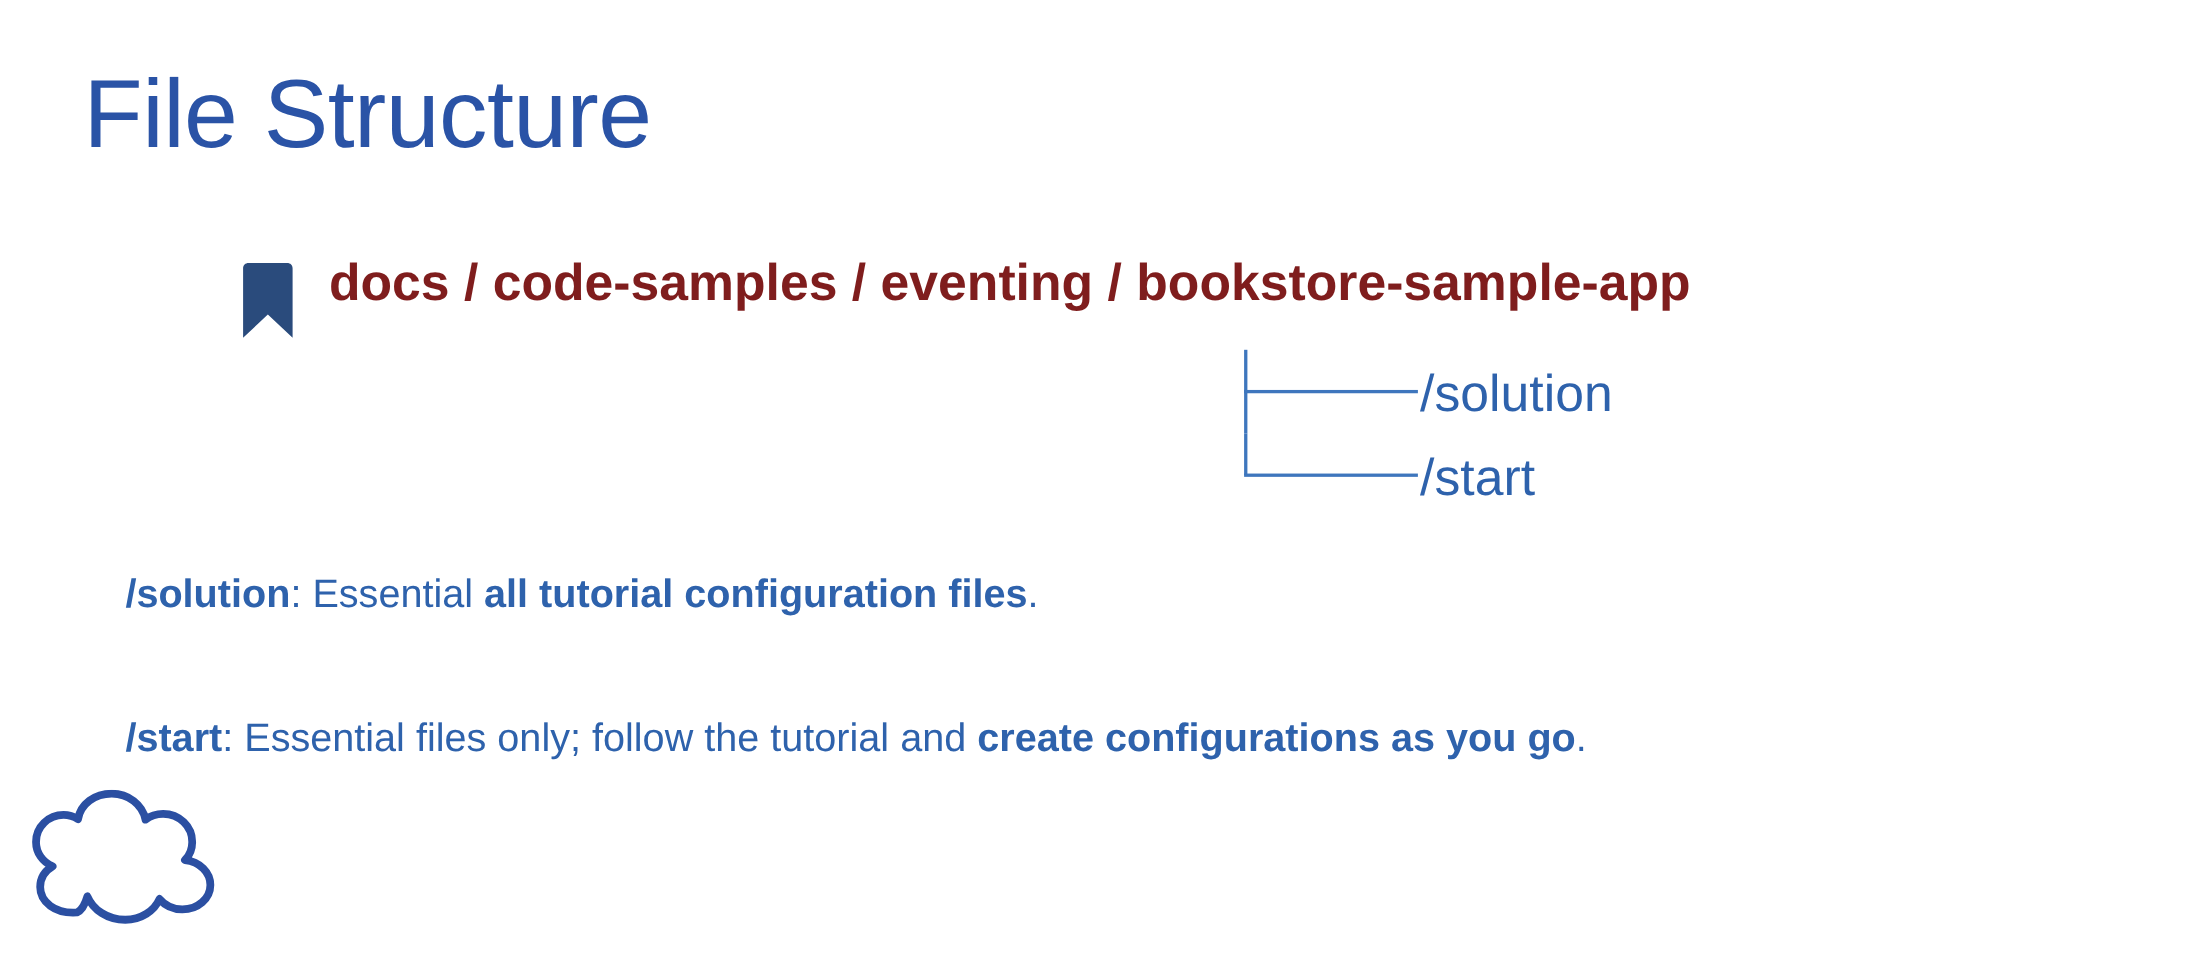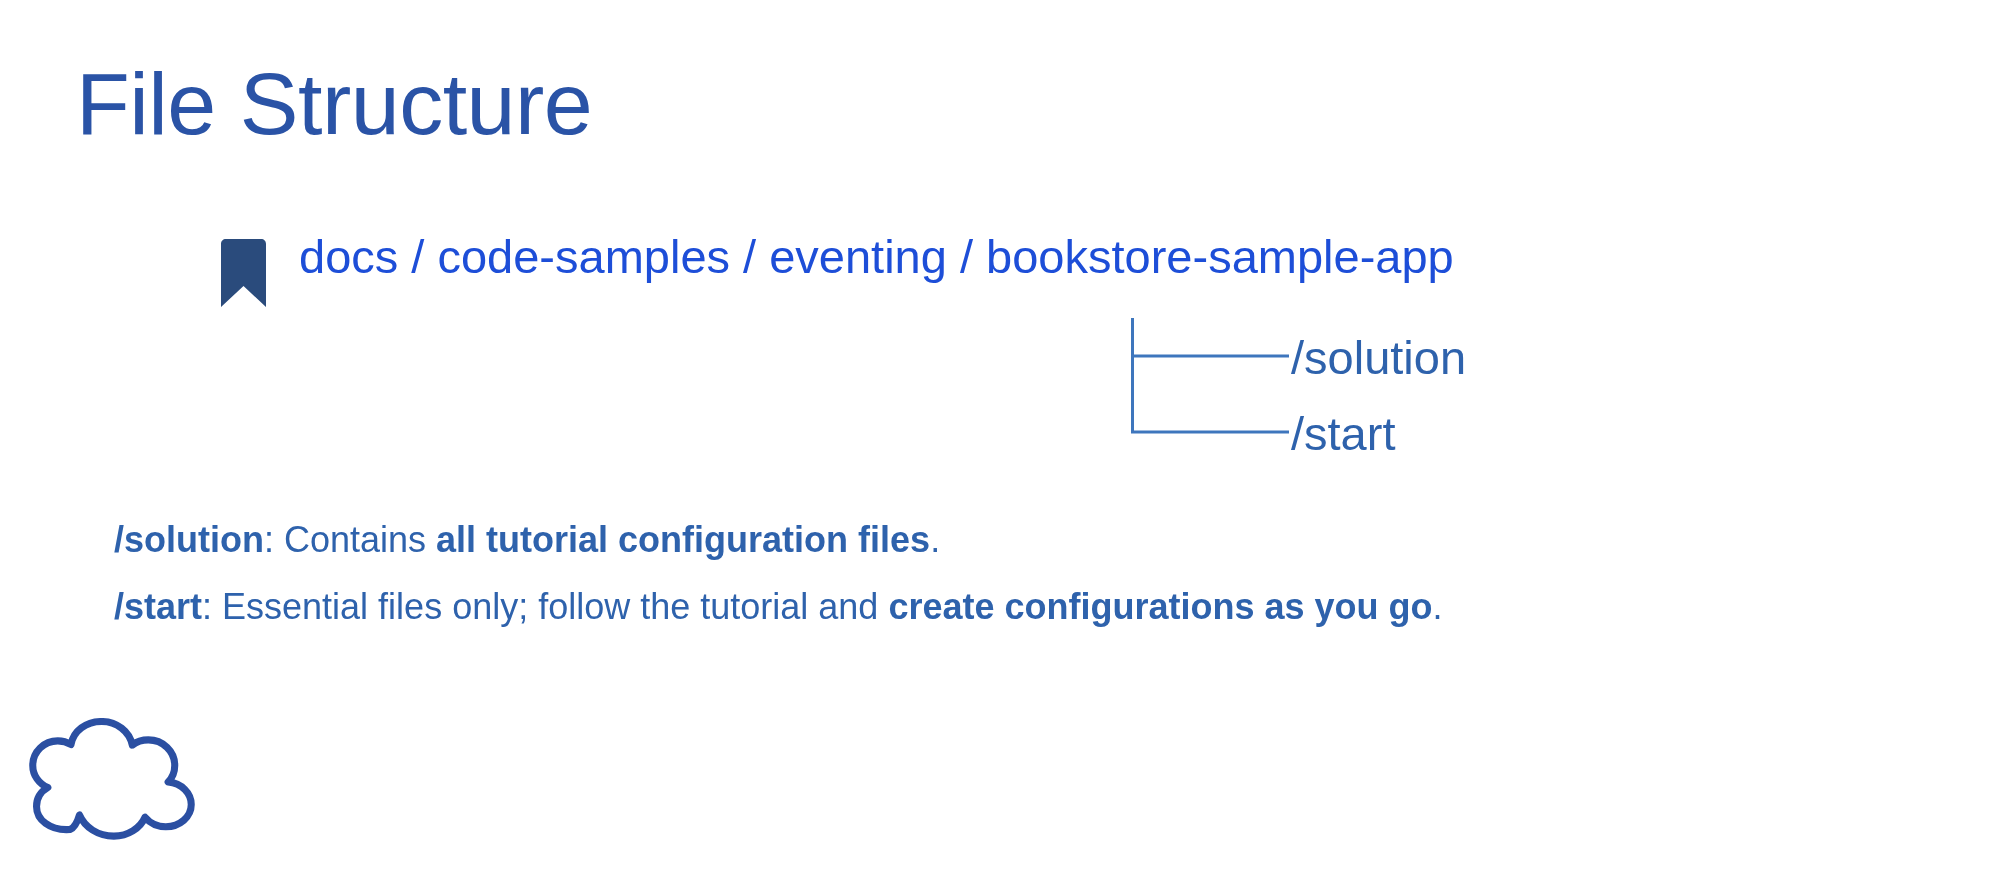--- a/index.html
+++ b/index.html
@@ -49,23 +49,23 @@
     align-items: flex-start;
     gap: 28px;
   }
   .bookmark-icon {
     display: block;
     margin-top: 5px;
     flex: 0 0 auto;
   }
   .path-text {
     font-size: 47px;
-    font-weight: 400;
+    font-weight: 700;
     line-height: 1.0;
-    color: #1d4ed8;
+    color: #7f1d1d;
     white-space: nowrap;
     letter-spacing: 0px;
   }
 
   
   .tree {
     position: absolute;
     left: 1131px;
     top: 318px;
   }
@@ -128,21 +128,21 @@
     top: 522px;
     width: 1830px;
   }
   .body-line {
     font-size: 36px;
     line-height: 1.0;
     color: #2E62AC;
     font-weight: 300;
     white-space: nowrap;
   }
-  .body-line + .body-line { margin-top: 31px; }
+  .body-line + .body-line { margin-top: 95px; }
   .body-line b { font-weight: 700; }
 
   
   .knative-logo {
     position: absolute;
     left: 1846px;
     top: 748px;
   }
 </style>
 </head>
@@ -215,21 +215,21 @@
     <div class="tree-row elbow">
       <span class="branch"></span>
       <span class="tree-label">/start</span>
     </div>
 
   </div>
 
   <div class="body-block">
 
     <div class="body-line">
-      <b>/solution</b><span>: Contains </span><b>all tutorial configuration files</b><span>.</span>
+      <b>/solution</b><span>: Essential </span><b>all tutorial configuration files</b><span>.</span>
     </div>
 
     <div class="body-line">
       <b>/start</b><span>: Essential files only; follow the tutorial and </span><b>create configurations as you go</b><span>.</span>
     </div>
 
   </div>
 
   <div class="knative-logo">
     <svg width="120" height="112" viewBox="0 0 120 112" aria-hidden="true">

